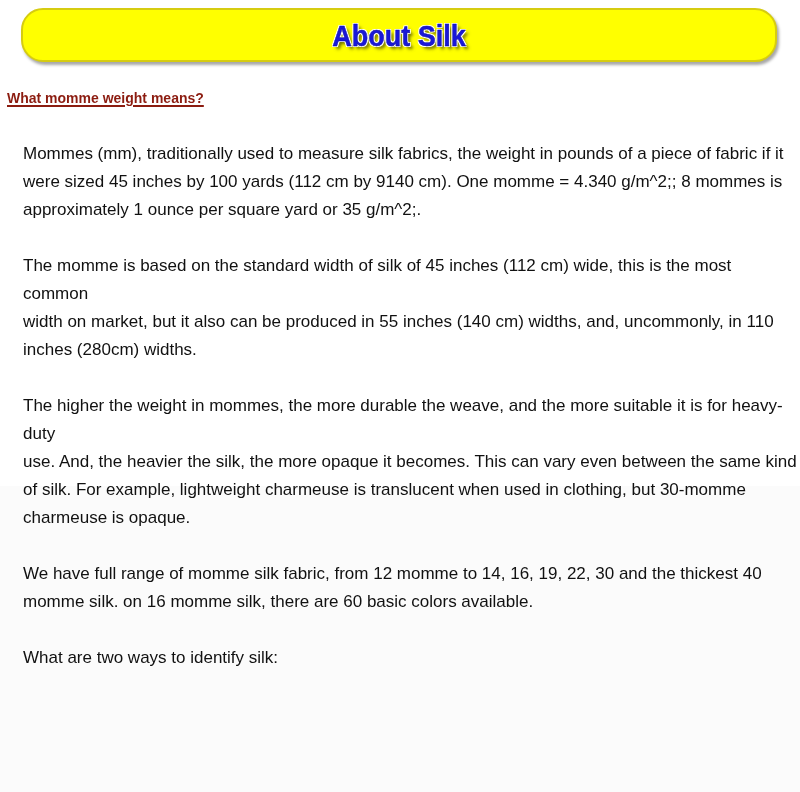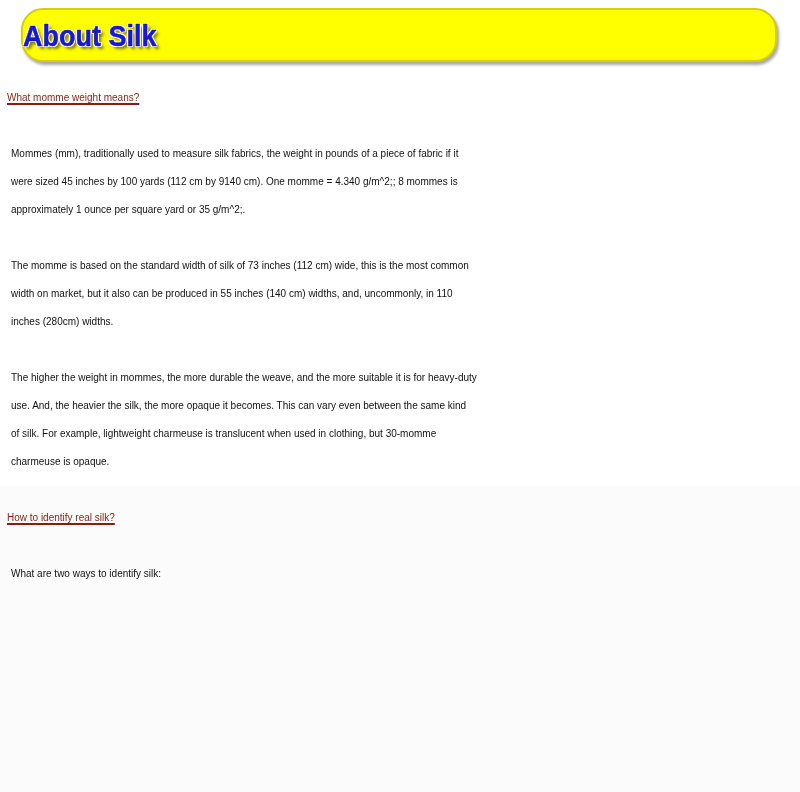--- a/index.html
+++ b/index.html
@@ -27,20 +27,21 @@
     left: 21px;
     top: 8px;
     width: 752px;
     height: 50px;
     background: #ffff00;
     border: 2px solid #d6cc10;
     border-radius: 22px;
     box-shadow: 2px 3px 3px rgba(0,0,0,0.35);
     display: flex;
     align-items: center;
+    justify-content: center;
     z-index: 1;
   }
   .banner-title {
     font-family: "Liberation Sans", sans-serif;
     font-weight: bold;
     font-size: 27px;
     color: #1a18d8;
     letter-spacing: 0px;
     transform: scaleY(1.12);
     -webkit-text-stroke: 0.4px #0a0a90;
@@ -53,62 +54,61 @@
     margin-top: 2px;
   }
   .content {
     position: absolute;
     left: 7px;
     top: 84px;
     width: 790px;
     z-index: 1;
   }
   .section-heading {
-    font-size: 10px;
-    font-weight: normal;
+    font-size: 14px;
+    font-weight: bold;
     color: #8c1c10;
     text-decoration: underline;
     text-decoration-thickness: 2px;
     text-underline-offset: 2px;
     line-height: 28px;
     margin: 0;
     display: inline-block;
   }
   .heading-wrap {
     height: 28px;
     margin: 0 0 28px 0;
   }
   p.body-text {
-    font-size: 10px;
+    font-size: 17px;
     line-height: 28px;
-    margin: 0 0 28px 4px;
+    margin: 0 0 28px 16px;
     white-space: pre-line;
   }
 </style>
 </head>
 <body>
 
 <div class="band"></div>
 
 <div class="banner">
   <span class="banner-title">About Silk</span>
 </div>
 
 <div class="content">
   <div class="heading-wrap">
     <h2 class="section-heading">What momme weight means?</h2>
   </div>
   <p class="body-text">Mommes (mm), traditionally used to measure silk fabrics, the weight in pounds of a piece of fabric if it
 were sized 45 inches by 100 yards (112 cm by 9140 cm). One momme = 4.340 g/m^2;; 8 mommes is
 approximately 1 ounce per square yard or 35 g/m^2;.</p>
-  <p class="body-text">The momme is based on the standard width of silk of 73 inches (112 cm) wide, this is the most common
+  <p class="body-text">The momme is based on the standard width of silk of 45 inches (112 cm) wide, this is the most common
  width on market, but it also can be produced in 55 inches (140 cm) widths, and, uncommonly, in 110
 inches (280cm) widths.</p>
   <p class="body-text">The higher the weight in mommes, the more durable the weave, and the more suitable it is for heavy-duty
  use. And, the heavier the silk, the more opaque it becomes. This can vary even between the same kind
 of silk. For example, lightweight charmeuse is translucent when used in clothing, but 30-momme
 charmeuse is opaque.</p>
+  <p class="body-text">We have full range of momme silk fabric, from 12 momme to 14, 16, 19, 22, 30 and the thickest 40
+momme silk. on 16 momme silk, there are 60 basic colors available.</p>
 
-  <div class="heading-wrap">
-    <h2 class="section-heading">How to identify real silk?</h2>
-  </div>
   <p class="body-text">What are two ways to identify silk:</p>
 </div>
 
 </body></html>

